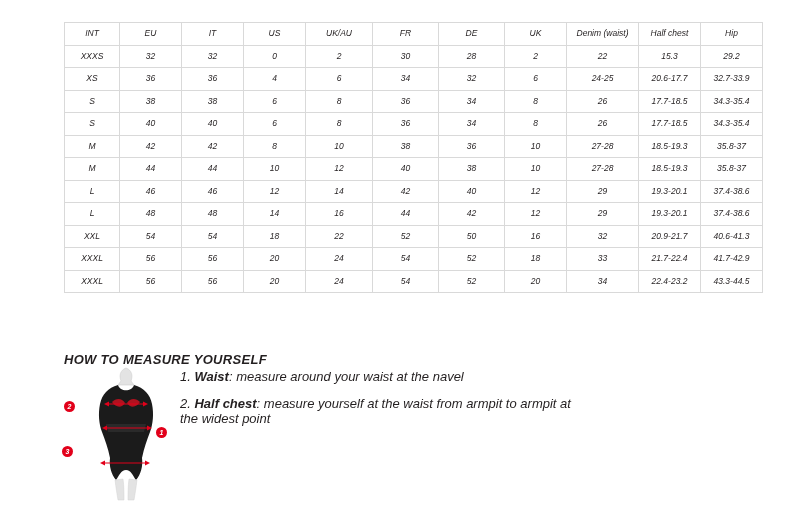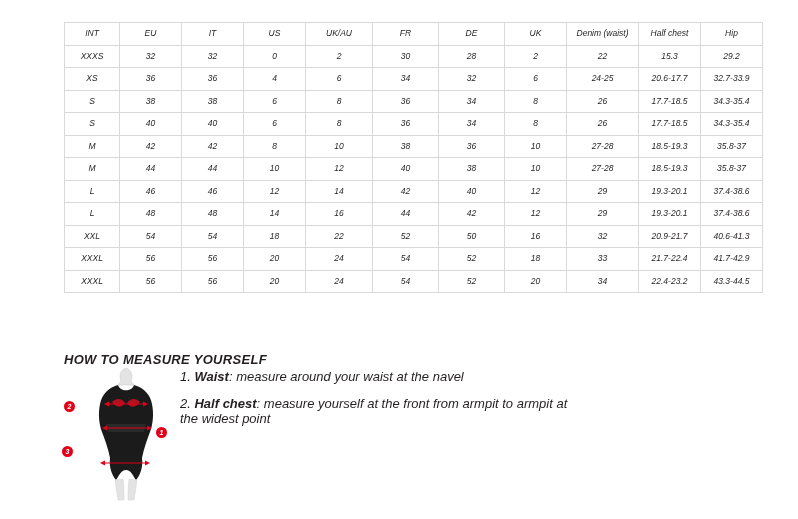--- a/index.html
+++ b/index.html
@@ -293,21 +293,21 @@
 
   <div class="howto-title">HOW TO MEASURE YOURSELF</div>
 
   <div class="howto-body">
     <div class="howto-line">
       <span>1.</span>
       <b>Waist</b><span>: measure around your waist at the navel</span>
     </div>
     <div class="howto-line">
       <span>2.</span>
-      <b>Half chest</b><span>: measure yourself at the front from armpit to armpit at the widest point</span>
+      <b>Half chest</b><span>: measure yourself at the waist from armpit to armpit at the widest point</span>
     </div>
   </div>
 
   <div class="figure">
     <svg width="90" height="135" viewBox="0 0 90 135">
 
       <path d="M38 2 C32 4 31 10 33 15 L30 19 L46 19 L43 15 C45 10 44 4 38 2 Z" fill="#e3e3e3" stroke="#cfcfcf" stroke-width="0.6"></path>
 
       <path d="M30 19 C20 22 14 28 12 38 C10 48 11 58 14 66 C17 74 20 82 22 92 L54 92 C56 82 59 74 62 66 C65 58 66 48 64 38 C62 28 56 22 46 19 C44 26 32 26 30 19 Z" fill="#1b1b1b"></path>
 

